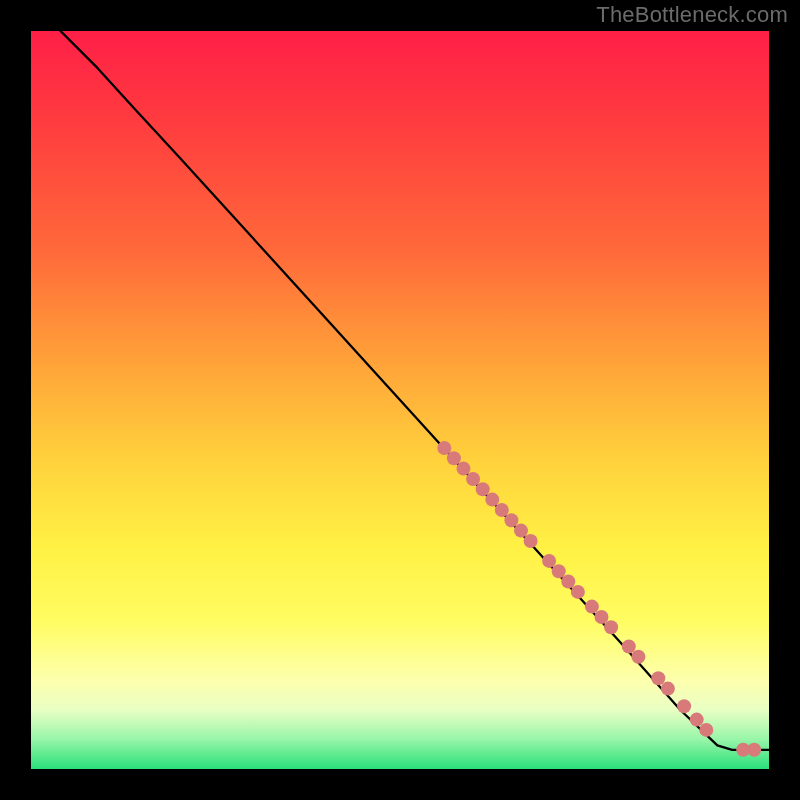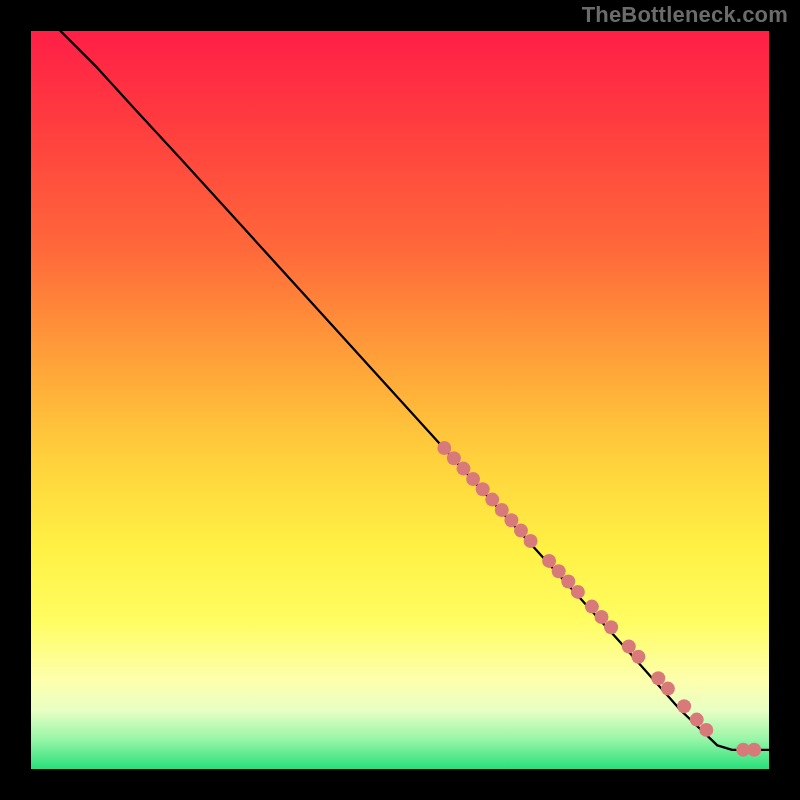--- a/index.html
+++ b/index.html
@@ -16,21 +16,21 @@
     width: 800px;
     height: 800px;
     background: #000;
   }
   .watermark {
     position: absolute;
     top: 2px;
     right: 12px;
     color: #6b6b6b;
     font-size: 22px;
-    font-weight: 700;
+    font-weight: 400;
     letter-spacing: 0.2px;
     user-select: none;
   }
   .plot {
     position: absolute;
     left: 31px;
     top: 31px;
     width: 738px;
     height: 738px;
     

